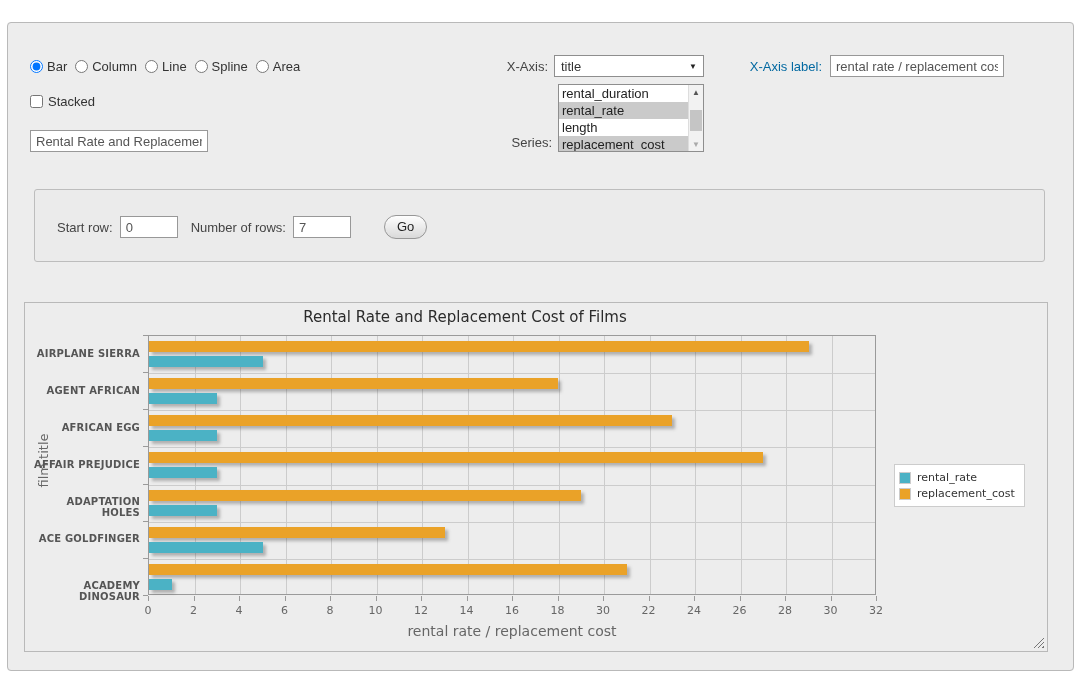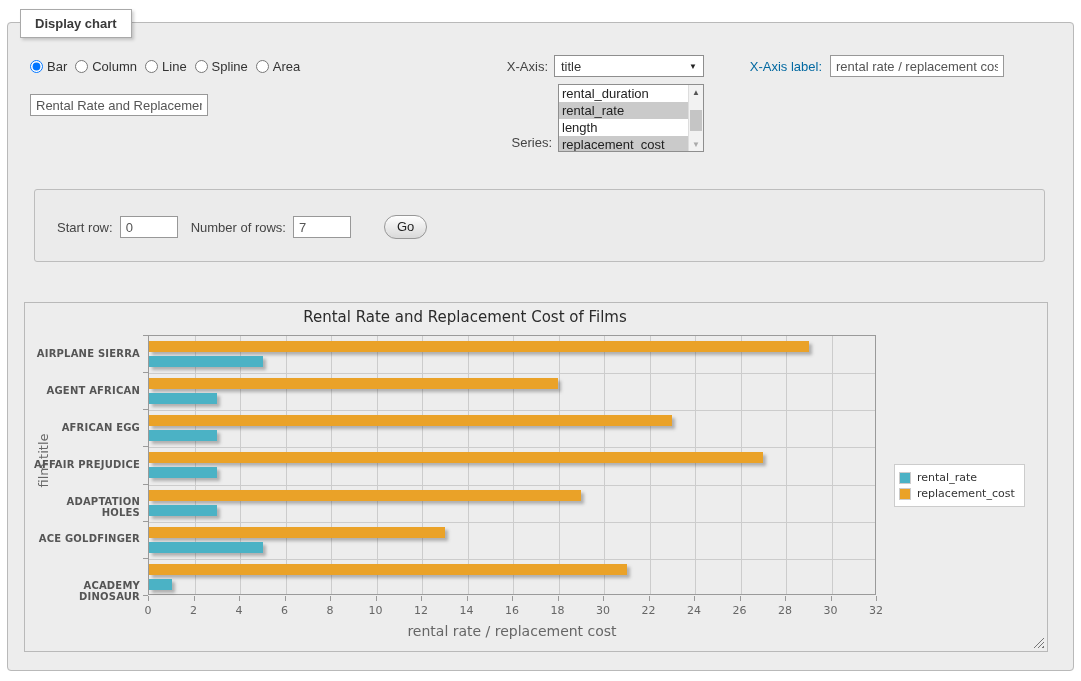--- a/index.html
+++ b/index.html
@@ -77,25 +77,27 @@
   .legend-swatch { width:12px; height:12px; border:1px solid #ccc; margin-right:6px; }
   .legend-label { font-size:11px; color:#333; white-space:nowrap; }
   .resize-handle { position:absolute; right:3px; bottom:3px; width:11px; height:11px;
     background:repeating-linear-gradient(135deg, transparent 0 2px, #777 2px 3px);
     clip-path:polygon(100% 0, 100% 100%, 0 100%); cursor:nwse-resize; }
 </style>
 </head>
 <body>
 
 <fieldset class="main-fieldset">
-  <div class="legend-box">Display chart</div>
 
   <div class="controls-grid">
     <div class="col-left">
       <div class="radio-row"><label><input type="radio" name="chartType" checked="" style=""><span>Bar</span></label><label><input type="radio" name="chartType" style=""><span>Column</span></label><label><input type="radio" name="chartType" style=""><span>Line</span></label><label><input type="radio" name="chartType" style=""><span>Spline</span></label><label><input type="radio" name="chartType" style=""><span>Area</span></label></div>
+      <div class="stacked-row">
+        <label><input type="checkbox" style=""><span>Stacked</span></label>
+      </div>
       <input type="text" class="title-input" value="Rental Rate and Replacement Cost of Films" style="">
     </div>
 
     <div class="col-mid">
       <div class="mid-row">
         <span class="lbl">X-Axis:</span>
         <div class="select-box">
           <span>title</span>
           <span class="arrow">▼</span>
         </div>

